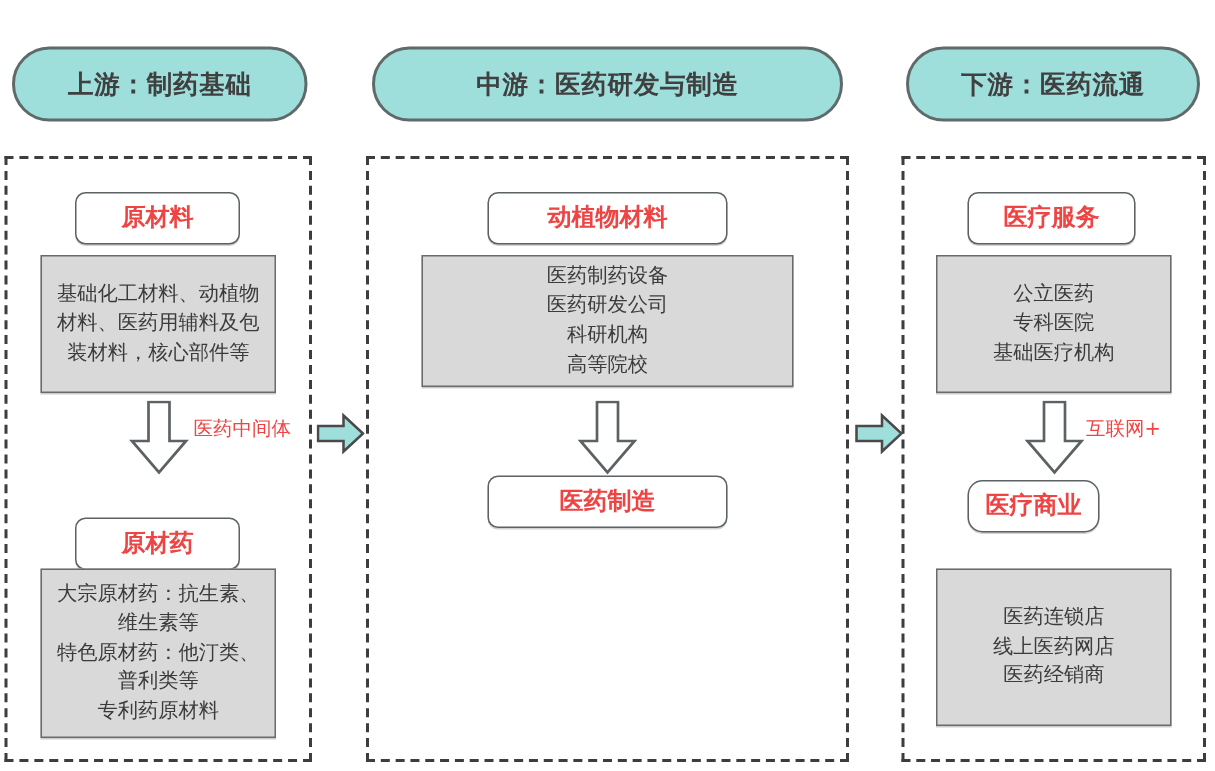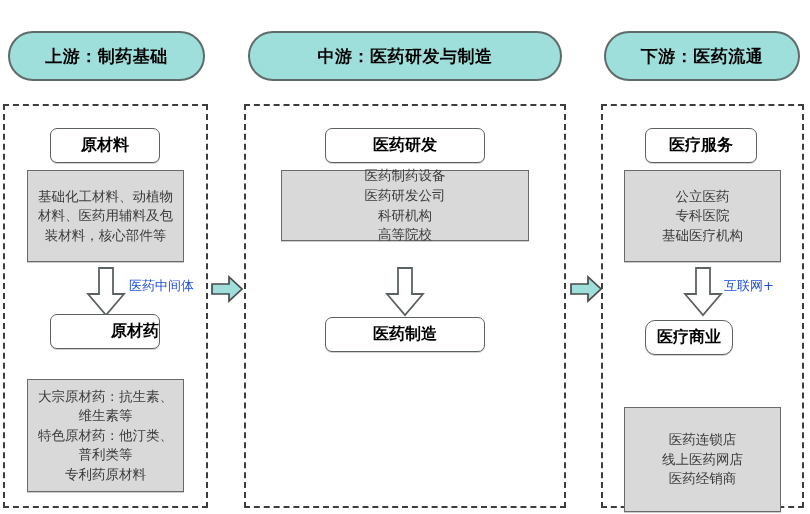--- a/index.html
+++ b/index.html
@@ -13,21 +13,21 @@
   }
   #stage{position:absolute;left:0;top:0;width:810px;height:514px;}
 
   
   .pill{
     position:absolute;
     background:#9edfdc;
     border:2px solid #5f6b6b;
     border-radius:999px;
     display:flex;align-items:center;justify-content:center;
-    font-size:17px;font-weight:bold;color:#000000;
+    font-size:17px;font-weight:bold;color:#404040;
     letter-spacing:.5px;
     box-sizing:border-box;
   }
   #pill-up{left:8px;top:31px;width:197px;height:50px;}
   #pill-mid{left:248px;top:31px;width:314px;height:50px;}
   #pill-down{left:604px;top:31px;width:196px;height:50px;}
 
   
   .panel{
     position:absolute;
@@ -39,21 +39,21 @@
   #panel-mid{left:244px;top:104px;width:322px;height:404px;}
   #panel-down{left:601px;top:104px;width:203px;height:404px;}
 
   
   .titlebox{
     position:absolute;
     background:#ffffff;
     border:1.6px solid #5c6264;
     border-radius:7px;
     display:flex;align-items:center;justify-content:center;
-    font-size:16px;font-weight:bold;color:#000000;
+    font-size:16px;font-weight:bold;color:#ef4444;
     box-sizing:border-box;
     box-shadow:0 1px 0 rgba(0,0,0,.18);
   }
 
   
   .graybox{
     position:absolute;
     background:#d9d9d9;
     border:1.6px solid #6a6a6a;
     box-sizing:border-box;
@@ -71,21 +71,21 @@
   .downarrow svg{display:block;}
 
   
   .tealarrow{position:absolute;}
   .tealarrow svg{display:block;}
 
   
   .sidelabel{
     position:absolute;
     font-size:13px;
-    color:#1d4ed8;
+    color:#ef4444;
     white-space:nowrap;
   }
 </style>
 </head>
 <body>
 
 <div id="stage">
 
   <div class="pill" id="pill-up">
       <span>上游：制药基础</span>
@@ -111,39 +111,39 @@
 
   <div class="downarrow" style="left:86px;top:267px;">
     <svg width="40" height="50" viewBox="0 0 40 50" aria-hidden="true">
       <polygon points="13,1 27,1 27,27 38,27 20,48 2,27 13,27" fill="#ffffff" stroke="#5c6264" stroke-width="1.8" stroke-linejoin="miter"></polygon>
     </svg>
   </div>
   <div class="sidelabel" style="left:129px;top:277px;">
     <span>医药中间体</span>
   </div>
 
-  <div class="titlebox" style="left:50px;top:314px;width:110px;height:35px;justify-content:flex-end;">
+  <div class="titlebox" style="left:50px;top:345px;width:110px;height:35px;">
     <span>原材药</span>
   </div>
 
   <div class="graybox" style="left:27px;top:379px;width:157px;height:113px;font-size:13.5px;">
     <span>大宗原材药：抗生素、维生素等<br>特色原材药：他汀类、普利类等<br>专利药原材料</span>
   </div>
 
   <div class="tealarrow" style="left:211px;top:275px;">
     <svg width="32" height="28" viewBox="0 0 32 28" aria-hidden="true">
       <polygon points="1,9 18,9 18,2 31,14 18,26 18,19 1,19" fill="#9edfdc" stroke="#4a4a4a" stroke-width="1.7" stroke-linejoin="miter"></polygon>
     </svg>
   </div>
 
   <div class="titlebox" style="left:325px;top:128px;width:160px;height:35px;">
-    <span>医药研发</span>
+    <span>动植物材料</span>
   </div>
 
-  <div class="graybox" style="left:281px;top:170px;width:248px;height:71px;font-size:13.5px;">
+  <div class="graybox" style="left:281px;top:170px;width:248px;height:88px;font-size:13.5px;">
     <span>医药制药设备<br>医药研发公司<br>科研机构<br>高等院校</span>
   </div>
 
   <div class="downarrow" style="left:385px;top:267px;">
     <svg width="40" height="50" viewBox="0 0 40 50" aria-hidden="true">
       <polygon points="13,1 27,1 27,27 38,27 20,48 2,27 13,27" fill="#ffffff" stroke="#5c6264" stroke-width="1.8" stroke-linejoin="miter"></polygon>
     </svg>
   </div>
 
   <div class="titlebox" style="left:325px;top:317px;width:160px;height:35px;">
@@ -171,17 +171,17 @@
     </svg>
   </div>
   <div class="sidelabel" style="left:724px;top:277px;text-align:center;">
     <span>互联网+</span>
   </div>
 
   <div class="titlebox" style="left:645px;top:320px;width:88px;height:35px;border-radius:10px;">
     <span>医疗商业</span>
   </div>
 
-  <div class="graybox" style="left:624px;top:379px;width:157px;height:105px;font-size:13.5px;margin-top:28px;">
+  <div class="graybox" style="left:624px;top:379px;width:157px;height:105px;font-size:13.5px;">
     <span>医药连锁店<br>线上医药网店<br>医药经销商</span>
   </div>
 
 </div>
 
 </body></html>

